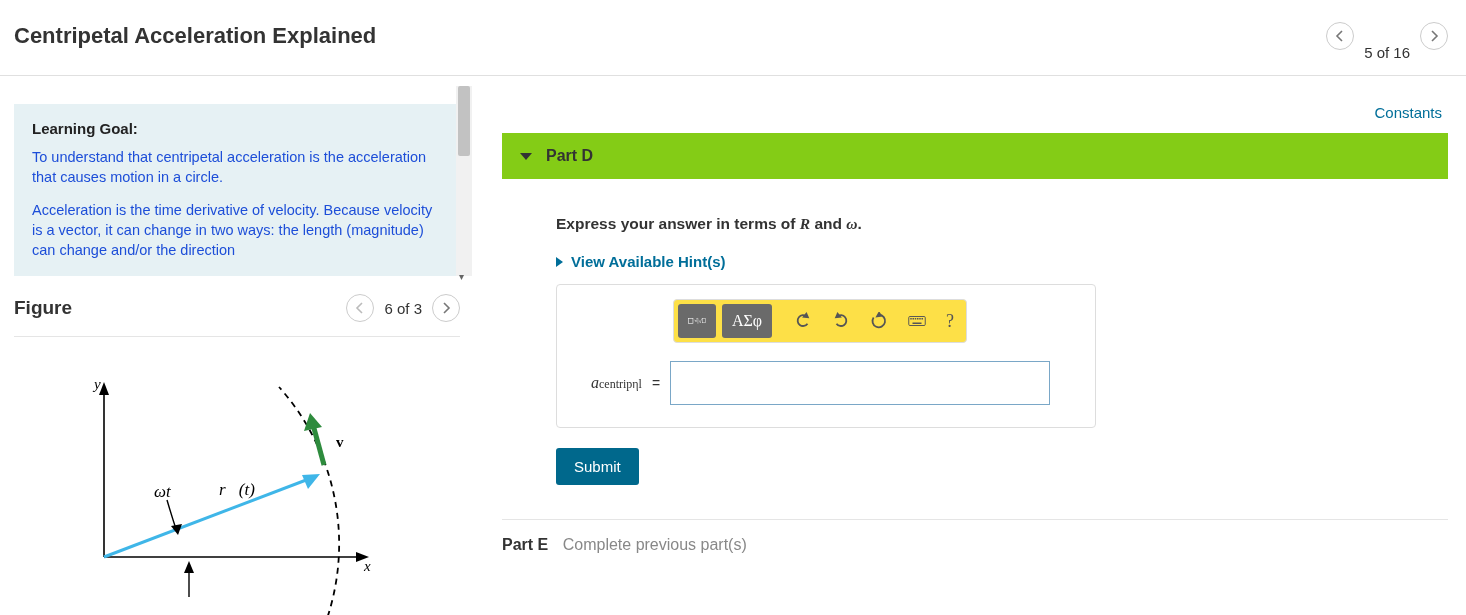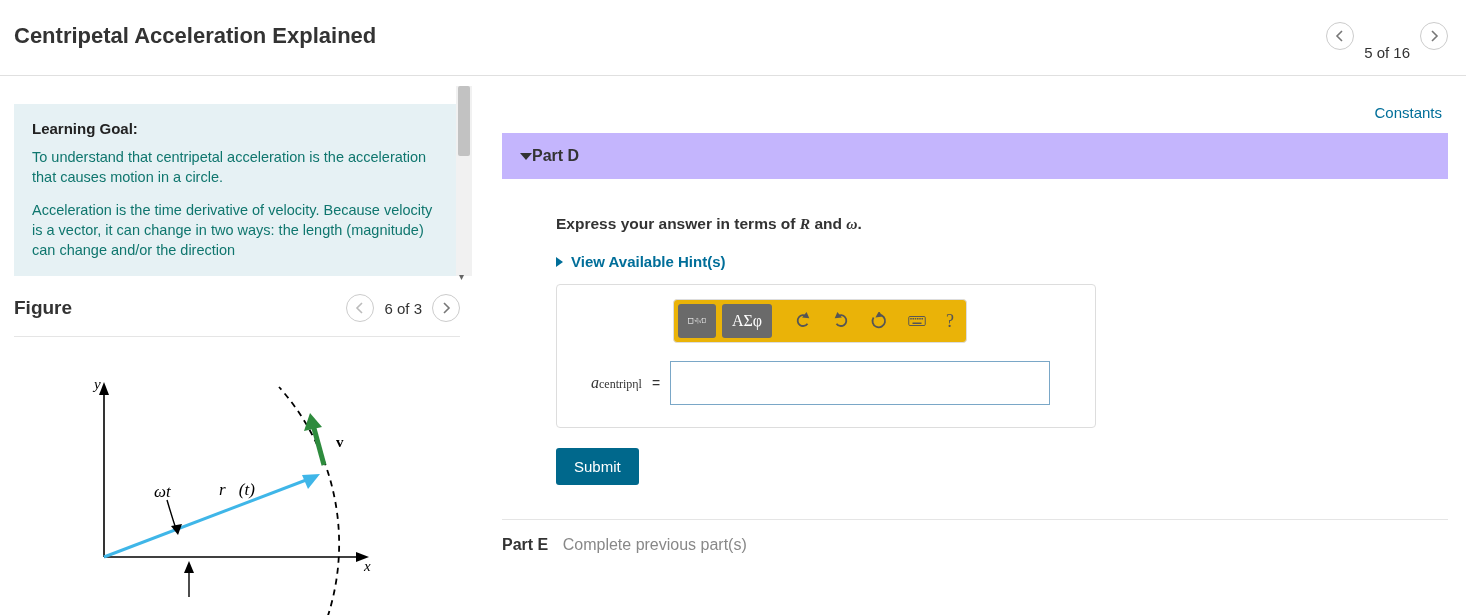--- a/index.html
+++ b/index.html
@@ -21,47 +21,47 @@
 
 
 .scroll-track { position: absolute; top: 10px; right: 0; width: 16px; height: 190px; background: #f1f1f1; }
 .scroll-thumb { position: absolute; top: 0; left: 2px; width: 12px; height: 70px; background: #c2c2c2; border-radius: 2px; }
 .scroll-arrow-up { position: absolute; top: -2px; left: 3px; font-size: 10px; color: #666; }
 .scroll-arrow-down { position: absolute; bottom: -6px; left: 3px; font-size: 10px; color: #666; }
 
 
 .goal-box { background: #e6f1f4; padding: 16px 18px 12px; margin-top: 28px; }
 .goal-title { font-weight: bold; font-size: 15px; margin-bottom: 10px; color:#222; }
-.goal-p { color: #0f766e; line-height: 1.4; font-size: 14.5px; margin-bottom: 12px; }
+.goal-p { color: #1d4ed8; line-height: 1.4; font-size: 14.5px; margin-bottom: 12px; }
 
 
 .figure-head { display: flex; align-items: center; justify-content: space-between; margin-top: 18px; padding-bottom: 14px; border-bottom: 1px solid #e5e5e5; }
 .figure-title { font-size: 19px; font-weight: bold; color: #333; }
 .figure-pager { display: flex; align-items: center; gap: 10px; }
 .fig-nav-text { font-size: 15px; }
 .figure-body { padding: 40px 20px 0 50px; }
 
 
 .constants { text-align: right; padding: 28px 6px 8px 0; }
 .constants a { color: #006e99; font-size: 15px; text-decoration: none; }
 
-.part-header { display: flex; align-items: center; background: #c4b5fd; padding: 14px 18px; margin-top: 4px; }
+.part-header { display: flex; align-items: center; gap: 14px; background: #84cc16; padding: 14px 18px; margin-top: 4px; }
 .part-toggle { width: 0; height: 0; border-left: 6px solid transparent; border-right: 6px solid transparent; border-top: 7px solid #333; }
 .part-label { font-weight: bold; font-size: 16px; }
 
 .part-body { padding: 22px 0 0 54px; max-width: 900px; }
 .qtext { font-size: 15.5px; line-height: 1.45; color: #333; }
 .instr { font-weight: bold; font-size: 15.5px; margin-top: 14px; }
 .serif-it { font-family: 'Times New Roman', serif; font-style: italic; }
 
 .hints { color: #006e99; font-weight: bold; font-size: 15px; margin-top: 20px; cursor: pointer; display: flex; align-items: center; gap: 8px; }
 .hints-caret { width: 0; height: 0; border-top: 5px solid transparent; border-bottom: 5px solid transparent; border-left: 7px solid #006e99; }
 
 .answer-panel { border: 1px solid #ddd; border-radius: 4px; margin-top: 14px; padding: 14px 16px 22px; width: 540px; }
-.toolbar { display: flex; align-items: center; gap: 4px; background: #eab308; border: 1px solid #ddd; border-radius: 4px; padding: 4px; width: fit-content; margin-left: 100px; }
+.toolbar { display: flex; align-items: center; gap: 4px; background: #fde047; border: 1px solid #ddd; border-radius: 4px; padding: 4px; width: fit-content; margin-left: 100px; }
 .tb-btn { height: 34px; display: inline-flex; align-items: center; justify-content: center; border-radius: 3px; padding: 0 8px; color: #555; cursor: pointer; }
 .tb-dark { background: #6a6a6a; color: #fff; padding: 0 10px; }
 .tb-dark + .tb-dark { margin-left: 2px; }
 .tb-sep { width: 6px; }
 .tb-btn svg { width: 18px; height: 18px; }
 
 .answer-line { display: flex; align-items: center; gap: 10px; margin-top: 18px; margin-left: 12px; }
 .lhs { font-family: 'Times New Roman', serif; font-size: 16px; padding-left: 6px; }
 .lhs .sub { font-size: 12px; }
 .ans-input { width: 380px; height: 44px; border: 1px solid #7aa7c7; background: #fff; }

